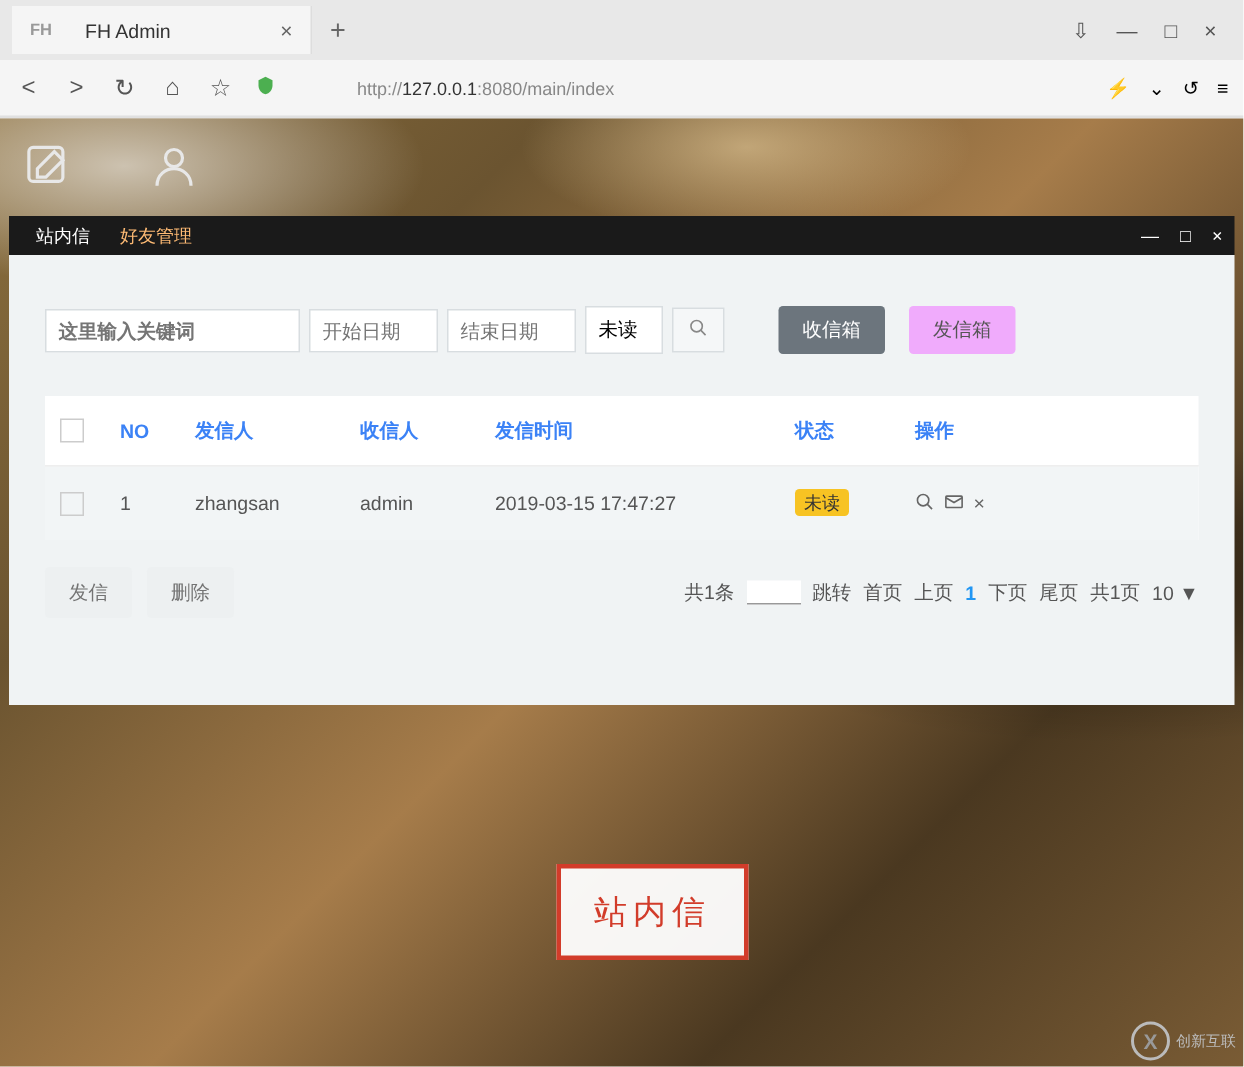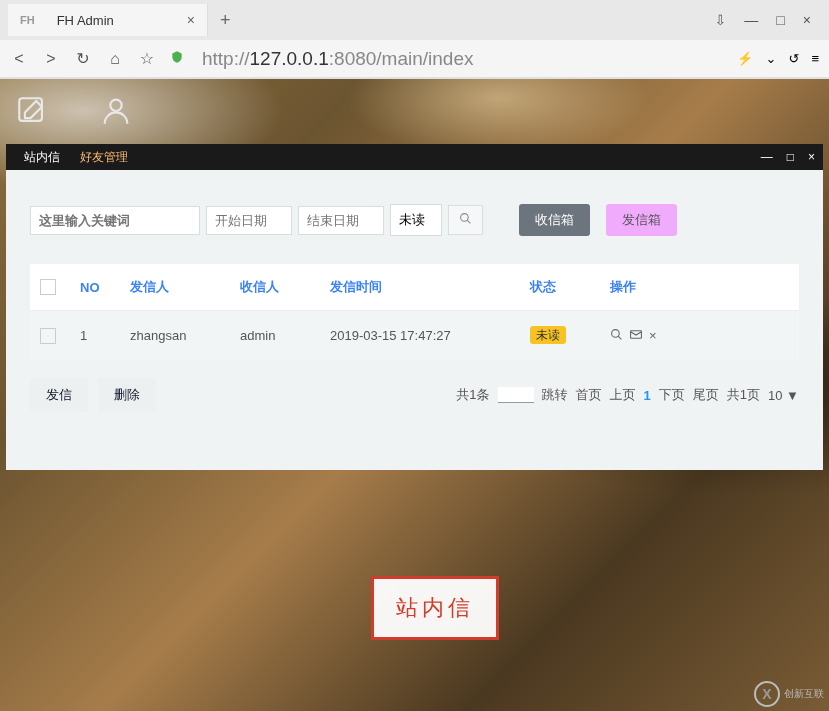--- a/index.html
+++ b/index.html
@@ -12,21 +12,21 @@
     .tab-favicon { color: #999; font-weight: bold; font-size: 11px; }
     .tab-title { flex: 1; }
     .tab-close { color: #666; cursor: pointer; font-size: 14px; }
     .new-tab-btn { padding: 8px 12px; color: #666; cursor: pointer; font-size: 18px; }
     .window-controls { margin-left: auto; display: flex; gap: 18px; padding-right: 10px; }
     .window-controls span { color: #555; cursor: pointer; font-size: 14px; }
     
     .nav-bar { display: flex; align-items: center; height: 38px; padding: 0 10px; gap: 14px; border-bottom: 1px solid #e0e0e0; }
     .nav-btn { color: #555; cursor: pointer; font-size: 16px; width: 18px; text-align: center; }
     .shield-icon { color: #4caf50; font-size: 14px; }
-    .address-bar { flex: 1; font-size: 19px; color: #888; padding: 4px; }
+    .address-bar { flex: 1; font-size: 12px; color: #888; padding: 4px; margin-left: 36px; }
     .address-bar .host { color: #333; }
     .nav-right { display: flex; align-items: center; gap: 12px; }
     .flash-icon { color: #4caf50; }
     
     
     .app-bg { position: relative; height: 633px; background: linear-gradient(135deg, #8b6f3e 0%, #6b5430 25%, #a67c4a 50%, #4a3820 75%, #7a5c35 100%); }
     .clouds { position: absolute; inset: 0; background: radial-gradient(ellipse 200px 80px at 10% 5%, rgba(255,255,255,0.6), transparent), radial-gradient(ellipse 150px 60px at 60% 3%, rgba(255,230,180,0.5), transparent), radial-gradient(ellipse 300px 100px at 90% 50%, rgba(0,0,0,0.4), transparent); }
     
     
     .top-icons { position: absolute; top: 15px; left: 15px; display: flex; gap: 50px; z-index: 2; }
@@ -59,21 +59,21 @@
     .table { width: 100%; border-collapse: collapse; }
     .table th { text-align: left; padding: 14px 10px; font-weight: 600; font-size: 13px; color: #3b82f6; border-bottom: 1px solid #eee; }
     .table td { padding: 16px 10px; font-size: 13px; color: #555; background: #f2f5f6; }
     .chk { width: 16px; height: 16px; border: 1px solid #ccc; cursor: pointer; }
     .status-badge { background: #f7c323; color: #333; padding: 2px 6px; border-radius: 3px; font-size: 12px; }
     .row-actions { display: flex; gap: 6px; color: #666; }
     .row-actions span { cursor: pointer; font-size: 13px; }
     
     
     .bottom-bar { display: flex; align-items: center; padding: 18px 0 0 0; font-size: 13px; color: #555; }
-    .action-btn { border: none; background: #edf0f1; padding: 8px 16px; cursor: pointer; font-size: 13px; color: #0f172a; border-radius: 3px; margin-right: 10px; }
+    .action-btn { border: none; background: #edf0f1; padding: 8px 16px; cursor: pointer; font-size: 13px; color: #737373; border-radius: 3px; margin-right: 10px; }
     .pagination { margin-left: auto; display: flex; align-items: center; gap: 8px; }
     .page-input { width: 36px; border: none; border-bottom: 1px solid #999; text-align: center; }
     .page-link { cursor: pointer; }
     .page-current { color: #2196f3; font-weight: bold; }
     .page-size { cursor: pointer; }
     
     
     .callout { position: absolute; top: 497px; left: 371px; border: 3px solid #d23c2a; padding: 14px 22px; background: rgba(255,255,255,0.95); z-index: 5; }
     .callout-text { color: #d23c2a; font-size: 22px; letter-spacing: 4px; }
     

